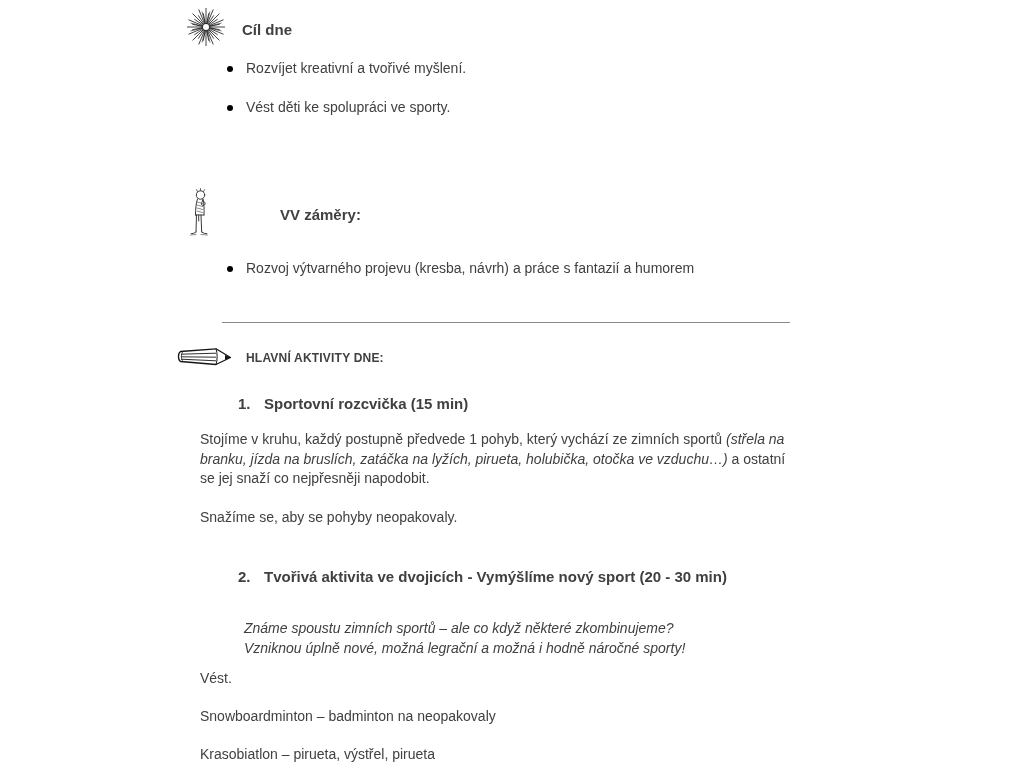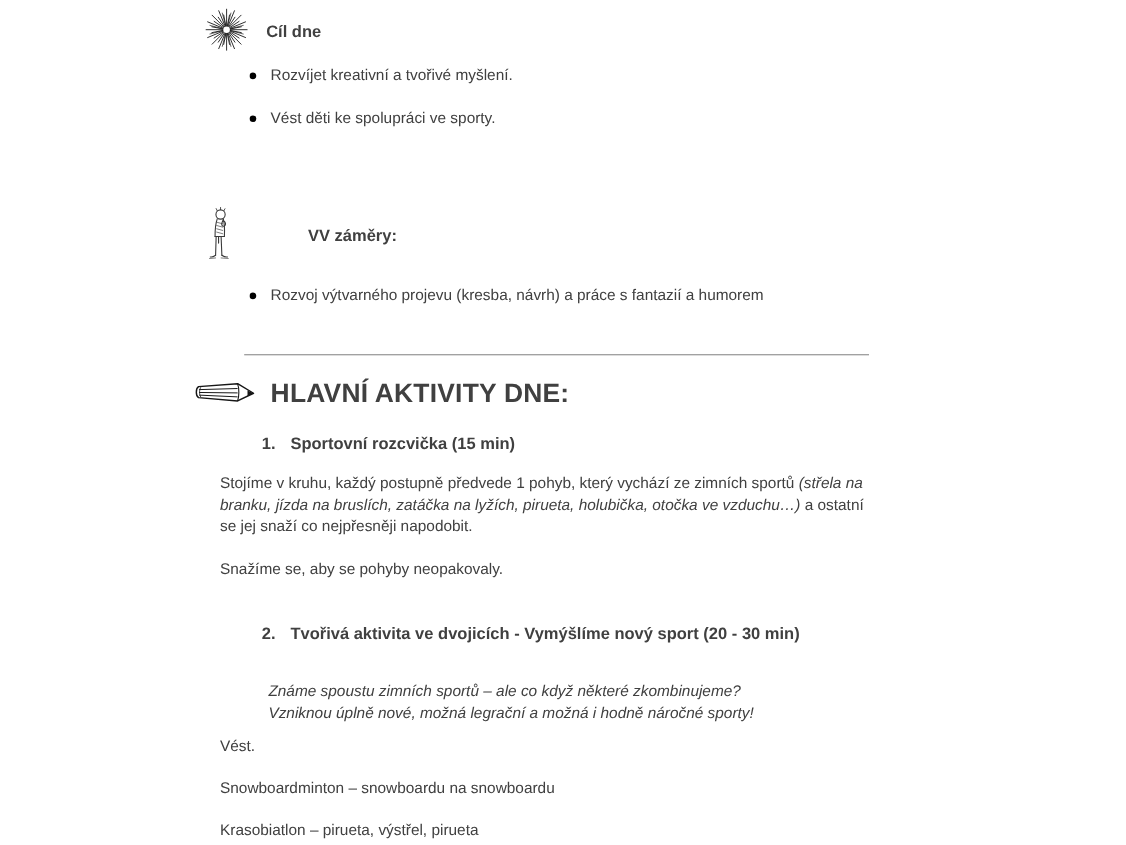--- a/index.html
+++ b/index.html
@@ -9,21 +9,21 @@
     width: 984px;
     height: 768px;
     background: #ffffff;
     color: #404040;
     font-family: "Liberation Sans", sans-serif;
     overflow: hidden;
   }
   .abs { position: absolute; }
 
   .h-small { font-size: 15px; font-weight: bold; line-height: 19px; }
-  .h-large { font-size: 24px; font-weight: bold; line-height: 24px; letter-spacing: 0.2px; }
+  .h-large { font-size: 12px; font-weight: bold; line-height: 24px; letter-spacing: 0.2px; }
   .body-text { font-size: 14px; line-height: 19.5px; }
 
   ul.bullets { list-style: none; }
   ul.bullets li {
     position: relative;
     padding-left: 22px;
     font-size: 14px;
     line-height: 21px;
     margin-bottom: 18px;
   }
@@ -132,17 +132,17 @@
     <span>Tvořivá aktivita ve dvojicích - Vymýšlíme nový sport (20 - 30 min)</span>
   </div>
 
   <div class="abs body-text para italic" style="left:200px; top:619px;margin-left:44px;">
     <div>Známe spoustu zimních sportů – ale co když některé zkombinujeme?</div>
     <div>Vzniknou úplně nové, možná legrační a možná i hodně náročné sporty!</div>
   </div>
 
   <div class="abs body-text" style="left:200px; top:669px;">Vést.</div>
 
-  <div class="abs body-text" style="left:200px; top:707px;">Snowboardminton – snowboardu na snowboardu</div>
+  <div class="abs body-text" style="left:200px; top:707px;">Snowboardminton – badminton na neopakovaly</div>
 
   <div class="abs body-text" style="left:200px; top:745px;">Krasobiatlon – pirueta, výstřel, pirueta</div>
 
 </div>
 
 </body></html>

